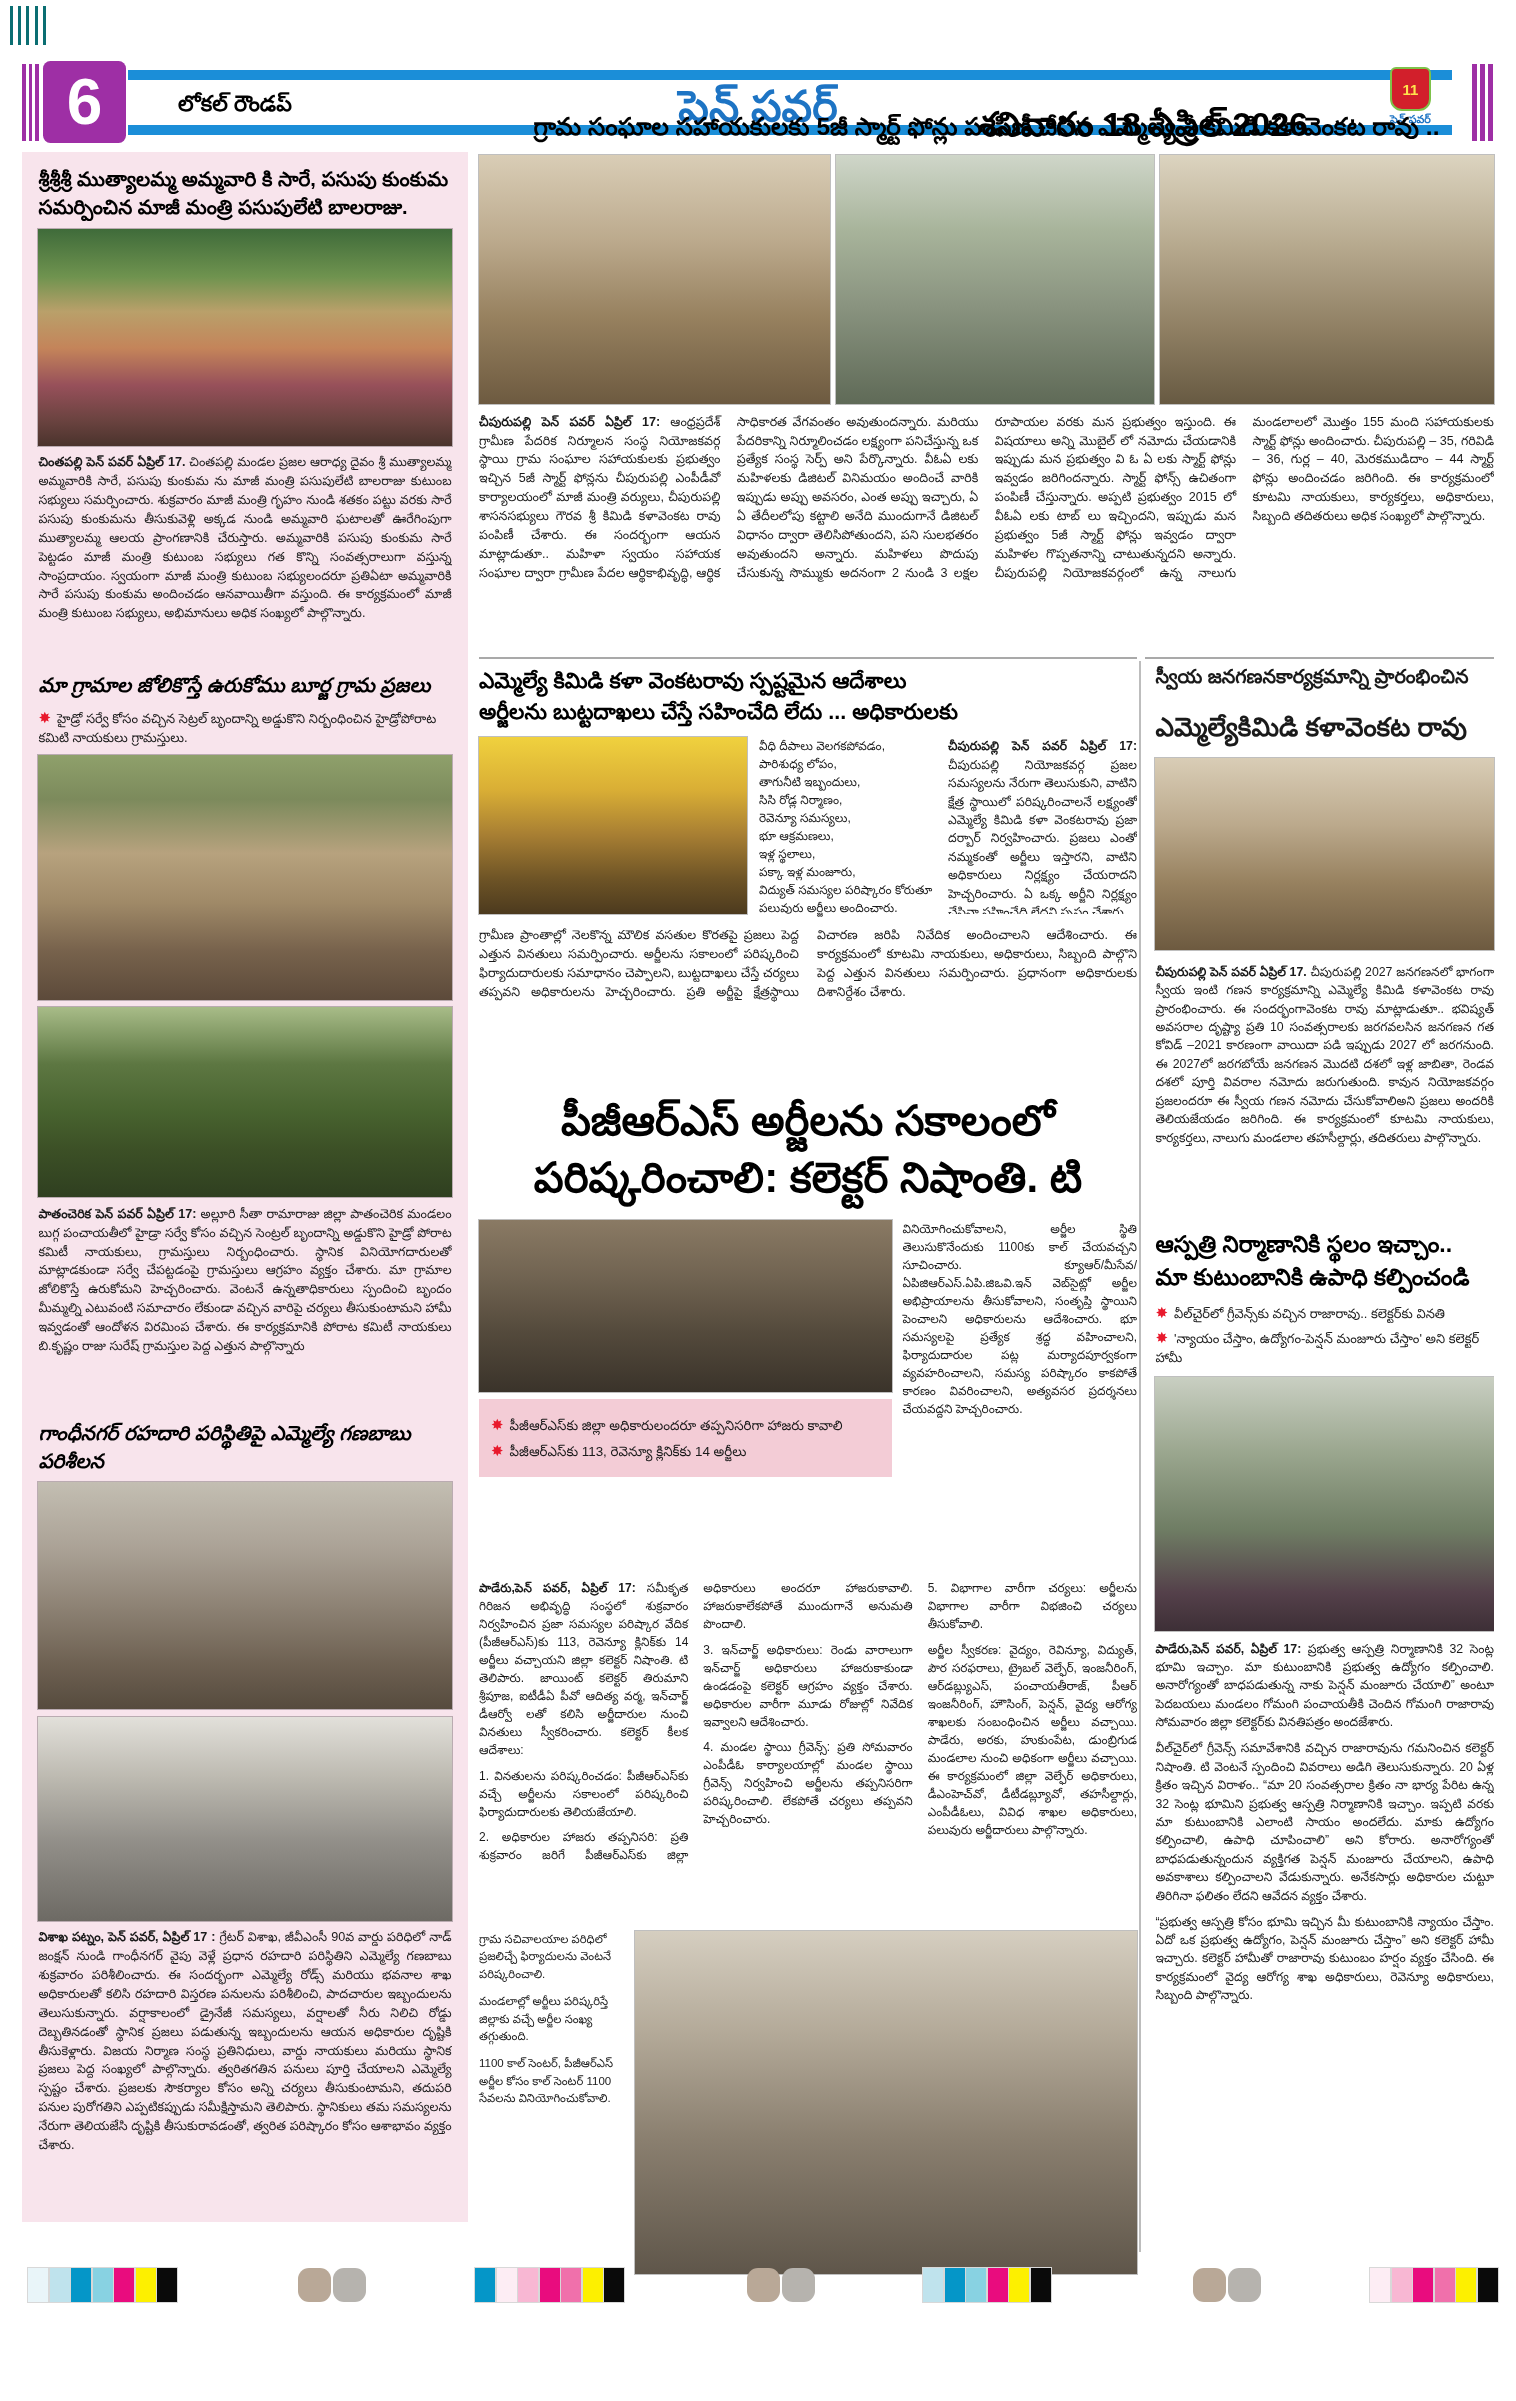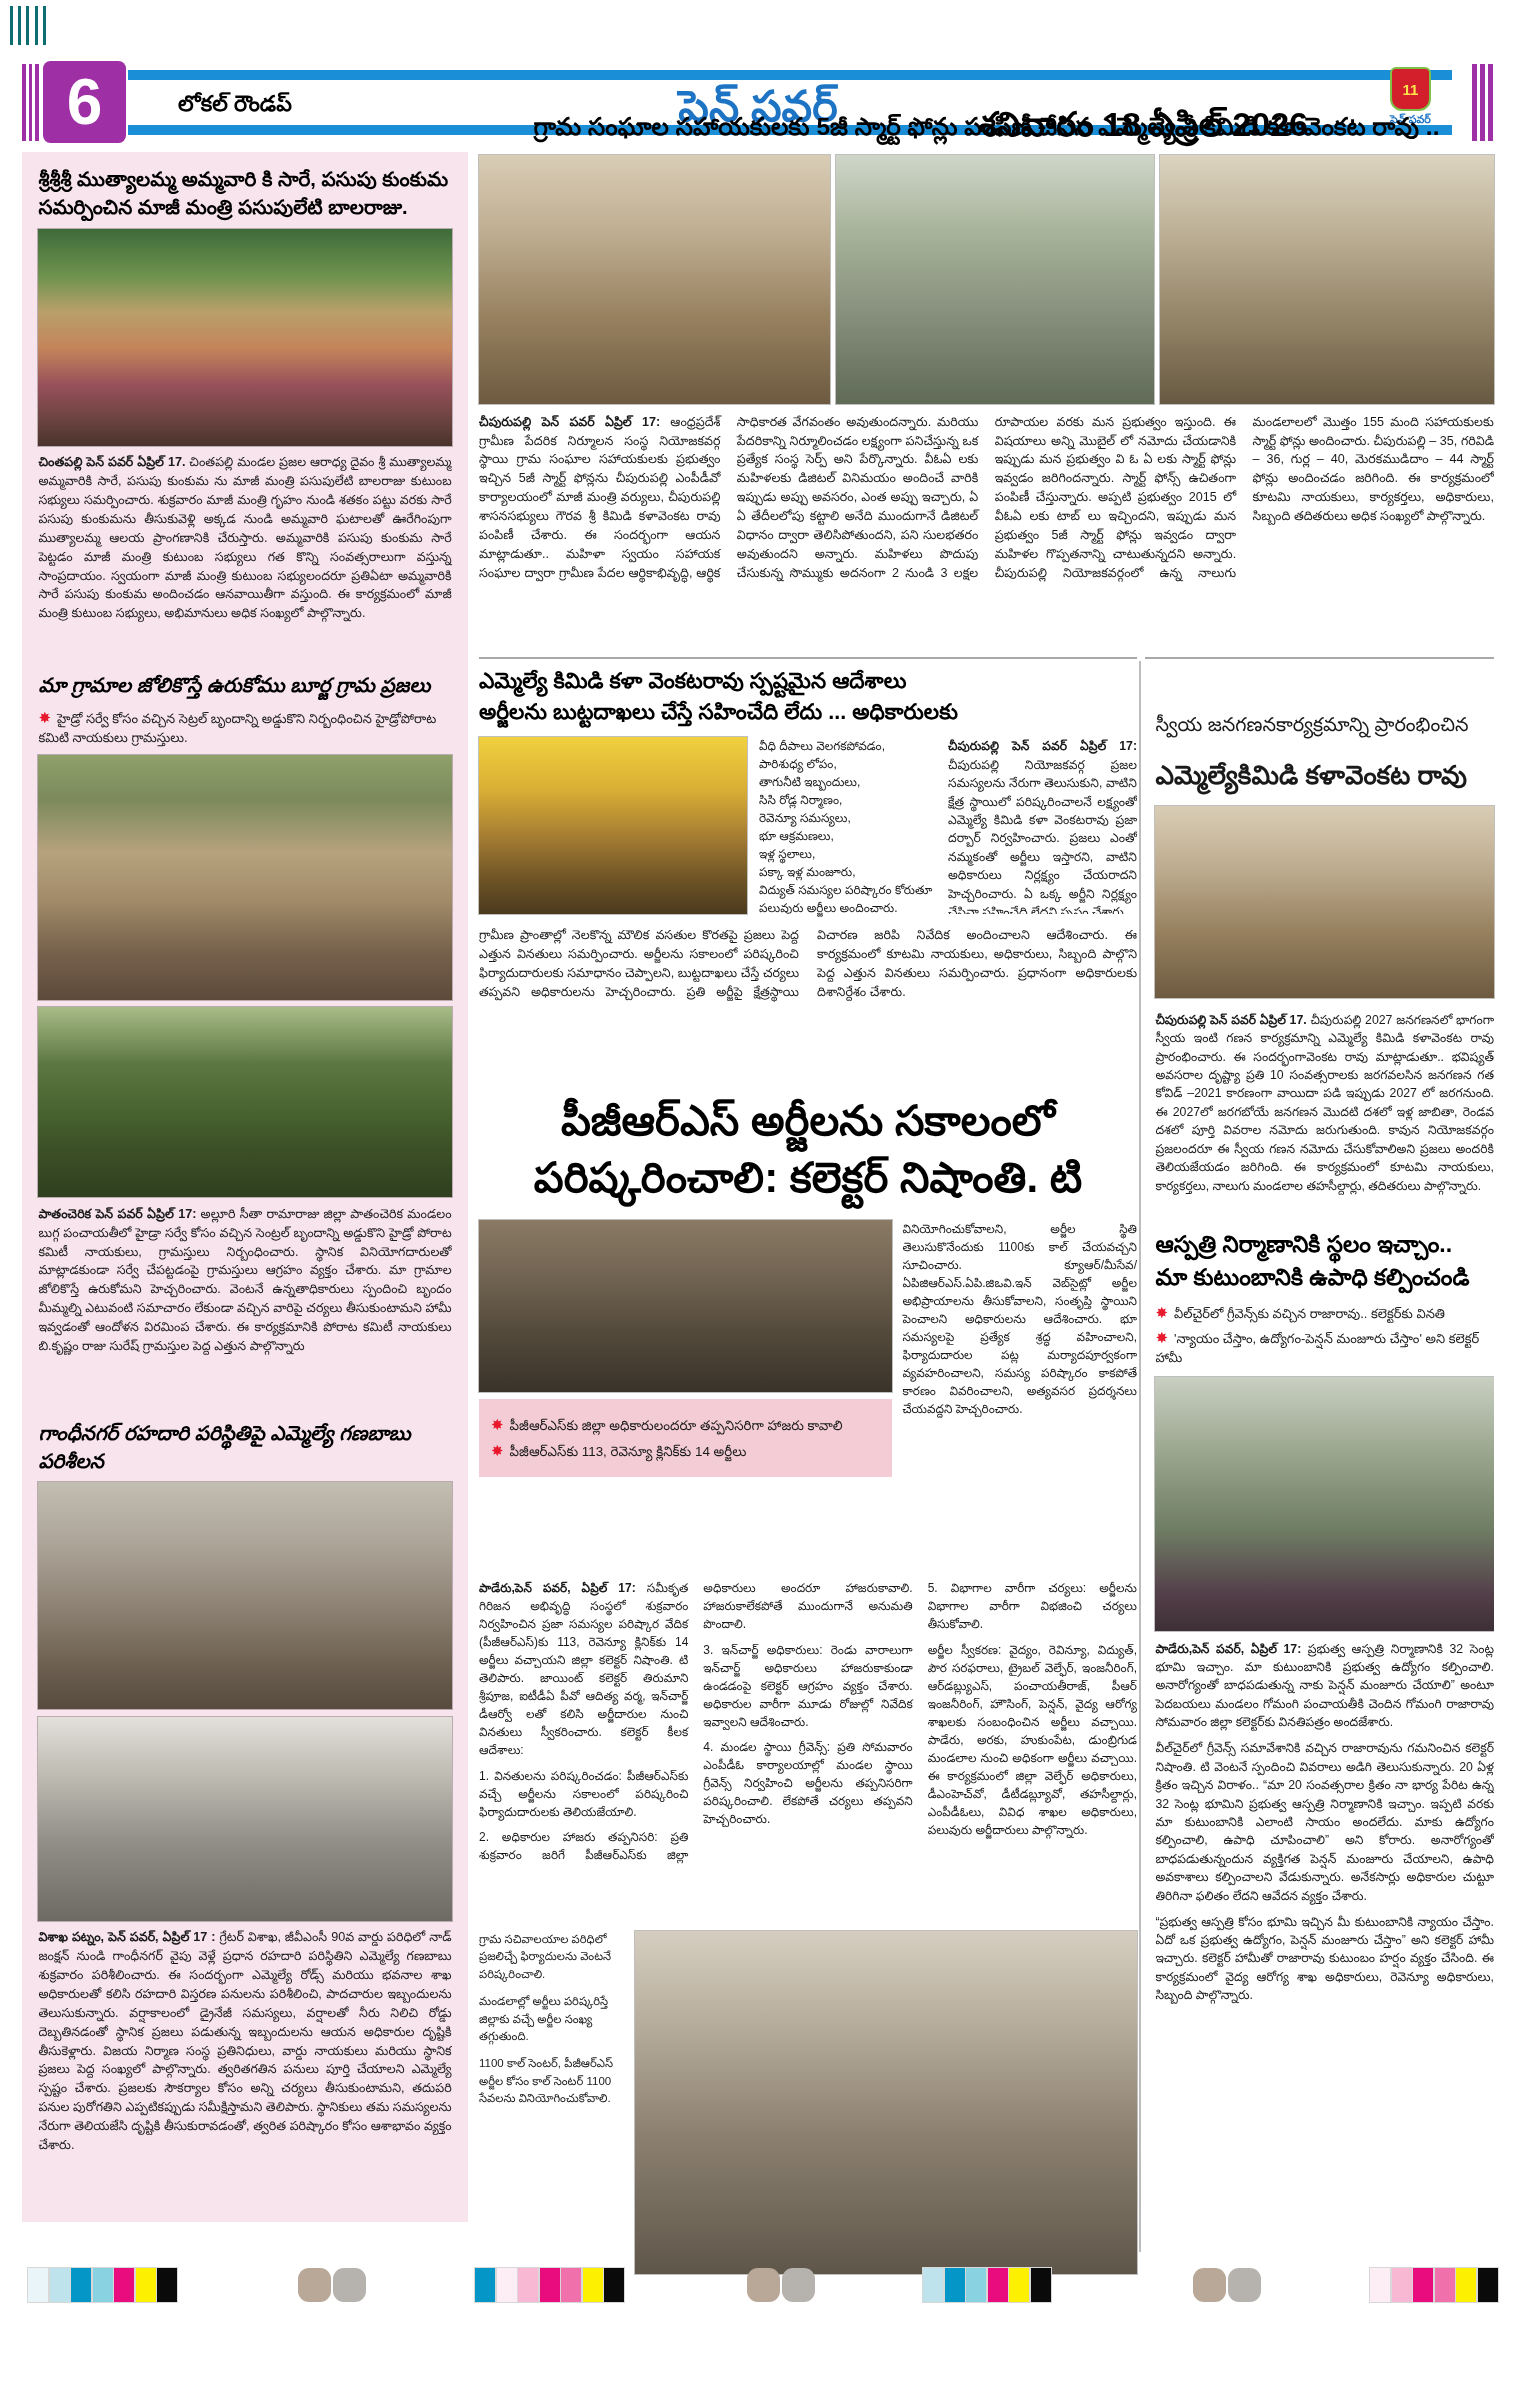--- a/index.html
+++ b/index.html
@@ -63,21 +63,21 @@
   .bullet-box .bullet-line{font-size:13.4px;margin:4.5px 0;}
   .pg-side{flex:1;font-size:12px;}
   .pg-cols{margin-top:10.4px;height:343px;column-count:3;column-gap:15px;font-size:12px;}
   .pg-cols p{margin:0 0 7.4px 0;}
   .pg-bottom{display:flex;gap:9px;margin-top:9px;}
   .pg-notes{width:147px;flex:none;font-size:11.5px;line-height:1.5;}
   .pg-notes p{margin:0 0 10.4px 0;}
   .pg-bottom .ph{flex:1;height:343px;}
   
   .r-census{left:1145px;top:657px;width:349px;padding:7.4px 0 0 10.4px;box-sizing:border-box;}
-  .r-census .hl1{font-size:19.3px;font-weight:normal;margin-top:48px;}
+  .r-census .hl1{font-size:19.3px;font-weight:bold;}
   .r-census .hl2{font-size:26px;font-weight:bold;margin-top:20px;}
   .r-census .ph{height:192px;margin:9px 0;}
   .r-census .body{height:276px;font-size:12.3px;}
   .r-hosp{left:1145px;top:1228px;width:349px;padding-left:10.4px;box-sizing:border-box;height:1027px;overflow:hidden;}
   .r-hosp .hl{font-size:23px;line-height:1.45;}
   .r-hosp .bullets{margin-top:7.4px;}
   .r-hosp .bullet-line{font-size:13px;margin:3px 0;}
   .r-hosp .ph{height:254px;margin:9px 0;}
   .r-hosp .body{font-size:12.3px;}
   .r-hosp p{margin:0 0 7.4px 0;}

